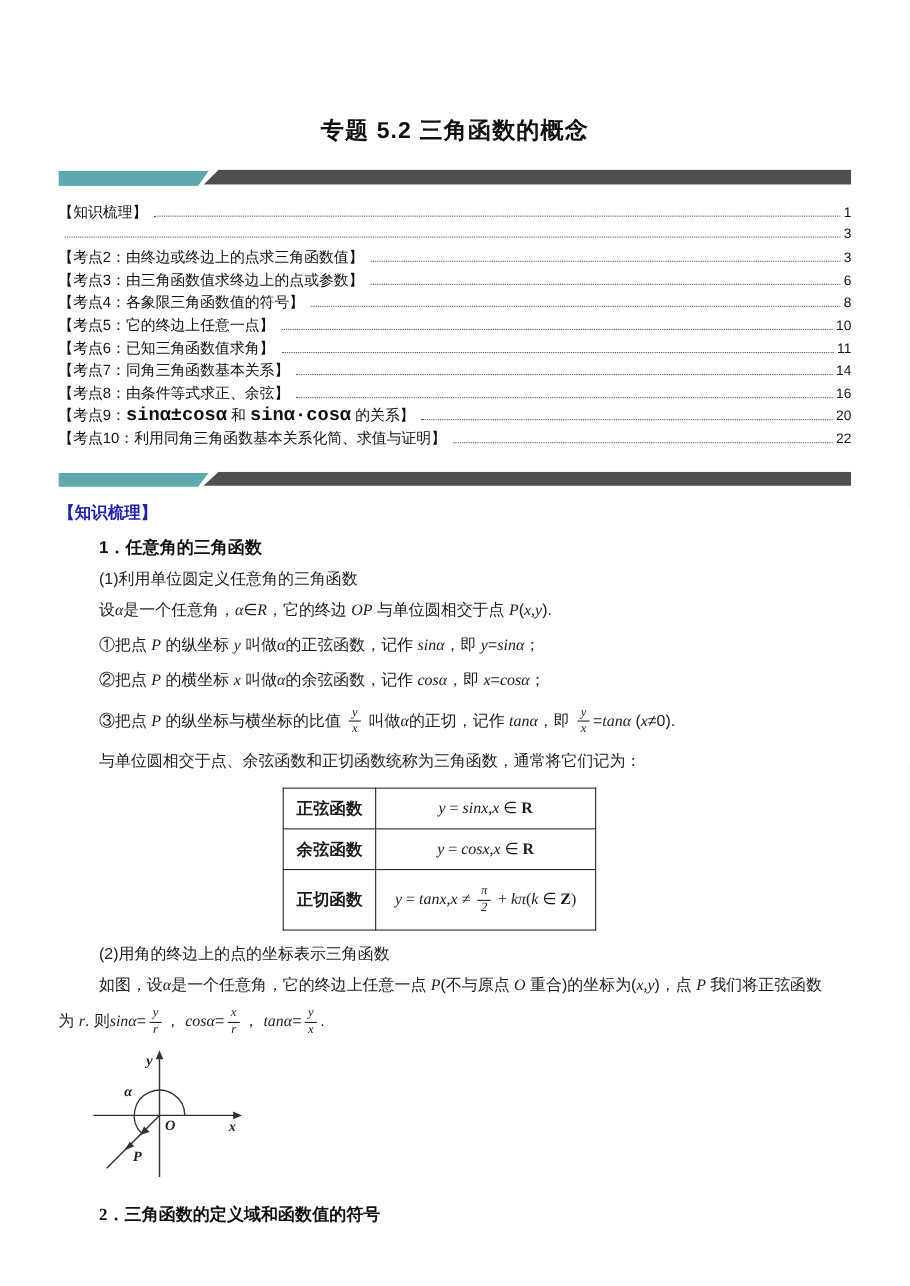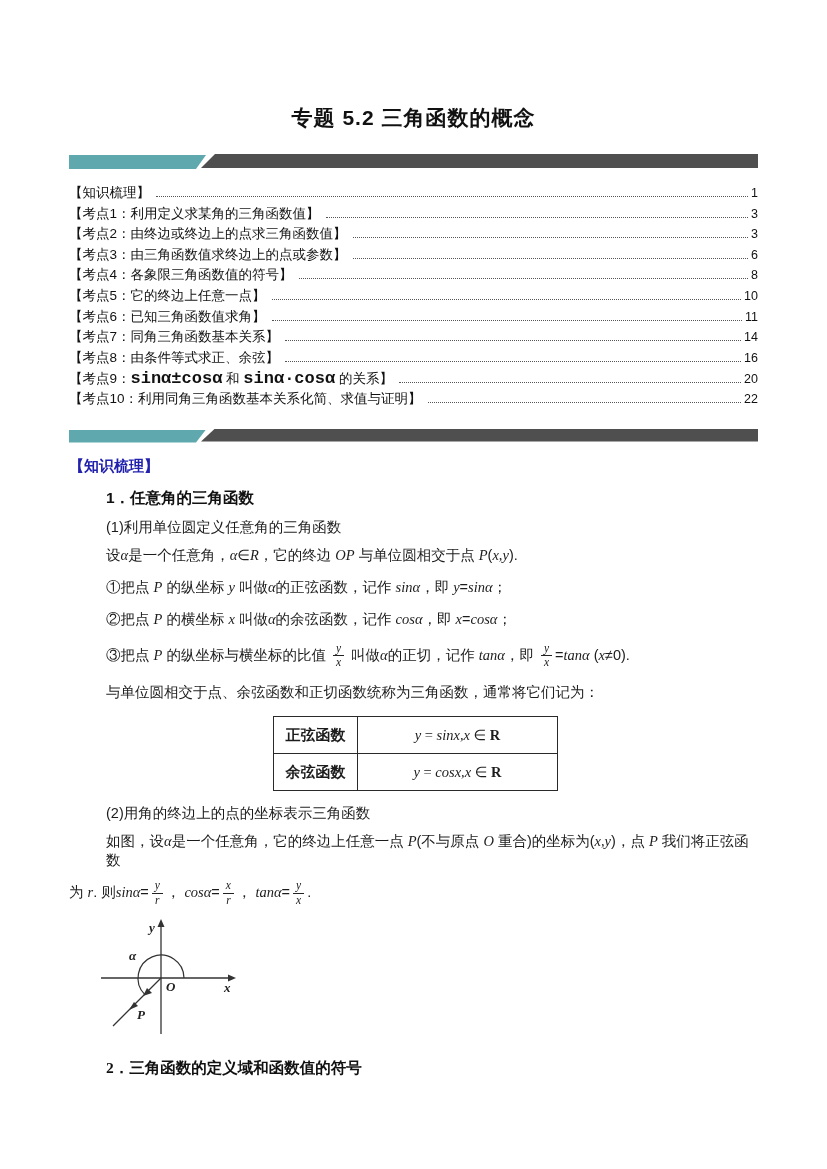--- a/index.html
+++ b/index.html
@@ -3,21 +3,21 @@
 <meta charset="utf-8">
 <style>
   * { margin:0; padding:0; box-sizing:border-box; }
   html,body { background:#e8e8e8; }
   .page {
     position:relative; width:827px; height:1169px; margin:0 auto;
     background:#ffffff; color:#1c1c1c;
     font-family:"Liberation Sans", sans-serif;
     overflow:hidden;
   }
-  .content { padding:0 69px; }
+  .content { padding:0 53px; }
 
   .doc-title {
     margin-top:104px; text-align:center;
     font-size:21px; font-weight:bold; letter-spacing:1px; color:#111;
   }
 
   
   .section-bar { position:relative; height:16px; margin-top:22px; width:100%; }
   .section-bar .teal {
     position:absolute; left:0; top:1px; width:137px; height:14px;
@@ -101,21 +101,20 @@
     </div>
 
     <div class="toc">
       <div class="toc-row">
         <span class="toc-label"><span class="seg-t">【知识梳理】</span></span>
         <span class="toc-leader"></span>
         <span class="toc-page">1</span>
       </div>
 
       <div class="toc-row">
-        <span class="toc-label"><span class="seg-t">【考点1：利用定义求某角的三角函数值】</span></span>
         <span class="toc-leader"></span>
         <span class="toc-page">3</span>
       </div>
 
       <div class="toc-row">
         <span class="toc-label"><span class="seg-t">【考点2：由终边或终边上的点求三角函数值】</span></span>
         <span class="toc-leader"></span>
         <span class="toc-page">3</span>
       </div>
 
@@ -198,20 +197,27 @@
     <table class="trig-table">
       <tbody>
           <tr>
         <td class="col-name">正弦函数</td>
         <td class="col-formula"><span class="seg-m">y</span><span class="seg-t"> = </span><span class="seg-m">sinx,x</span><span class="seg-t"> ∈ </span><span class="seg-b">R</span></td>
       </tr>
       <tr>
         <td class="col-name">余弦函数</td>
         <td class="col-formula"><span class="seg-m">y</span><span class="seg-t"> = </span><span class="seg-m">cosx,x</span><span class="seg-t"> ∈ </span><span class="seg-b">R</span></td>
       </tr>
+      <tr class="tall-row">
+        <td class="col-name">正切函数</td>
+        <td class="col-formula"><span class="seg-m">y</span><span class="seg-t"> = </span><span class="seg-m">tanx,x</span><span class="seg-t"> ≠ </span><span class="frac">
+                <span class="fnum">π</span>
+                <span>2</span>
+              </span><span class="seg-t"> + </span><span class="seg-m">kπ</span><span class="seg-t">(</span><span class="seg-m">k</span><span class="seg-t"> ∈ </span><span class="seg-b">Z</span><span class="seg-t">)</span></td>
+      </tr>
     </tbody>
       </table>
 
     <div class="para tall">(2)用角的终边上的点的坐标表示三角函数</div>
 
     <div class="para"><span class="seg-t">如图，设</span><span class="seg-m">α</span><span class="seg-t">是一个任意角，它的终边上任意一点 </span><span class="seg-m">P</span><span class="seg-t">(不与原点 </span><span class="seg-m">O</span><span class="seg-t"> 重合)的坐标为(</span><span class="seg-m">x,y</span><span class="seg-t">)，点 </span><span class="seg-m">P</span><span class="seg-t"> 我们将正弦函数</span></div>
 
     <div class="para noindent"><span class="seg-t">为 </span><span class="seg-m">r</span><span class="seg-t">. 则</span><span class="seg-m">sinα</span><span class="seg-t">=</span><span class="frac">
           <span class="fnum">y</span>
           <span>r</span>

